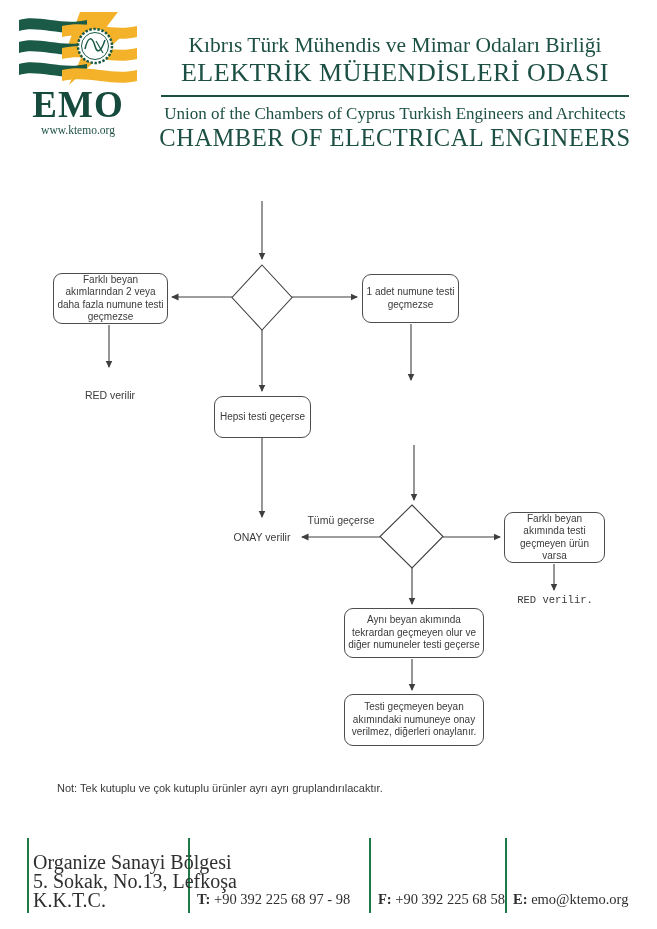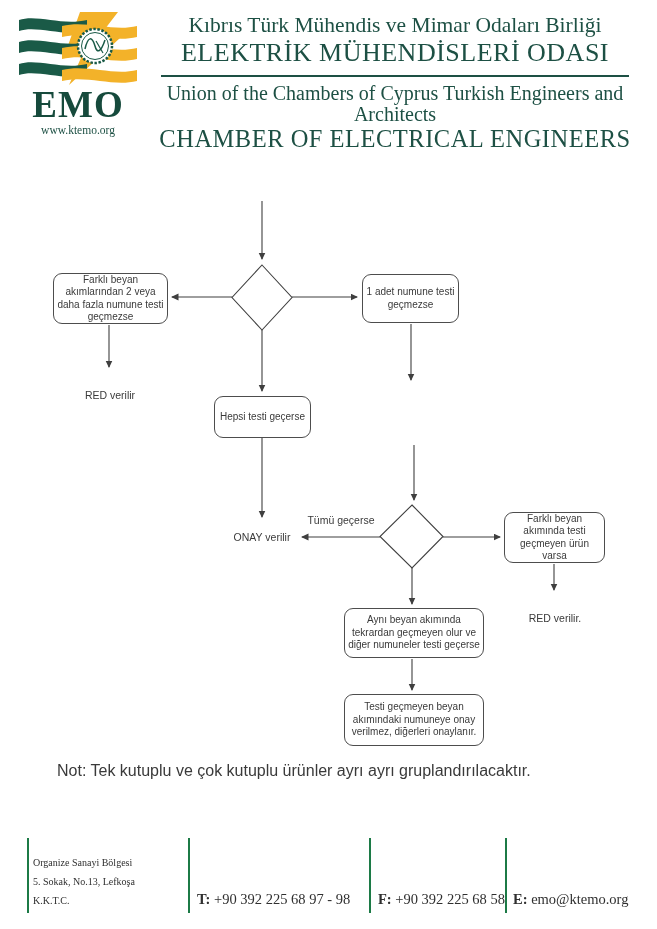--- a/index.html
+++ b/index.html
@@ -6,36 +6,36 @@
   .page{position:relative;width:657px;height:929px;background:#ffffff;overflow:hidden;
         font-family:"Liberation Sans","DejaVu Sans",sans-serif;}
   
   .logo{position:absolute;left:12px;top:12px;width:132px;height:140px;text-align:center;}
   .logo svg{display:block;margin:0 auto;}
   .logo-acronym{font-family:"Liberation Serif","DejaVu Serif",serif;font-weight:bold;
                 font-size:37px;line-height:34px;color:#164a3c;letter-spacing:1px;margin-top:2px;}
   .logo-site{font-family:"Liberation Serif","DejaVu Serif",serif;font-size:11.5px;color:#1d5044;margin-top:2px;}
   .header-titles{position:absolute;left:140px;top:12px;width:510px;text-align:center;color:#1d5044;
                  font-family:"Liberation Serif","DejaVu Serif",serif;}
-  .t-tr1{font-size:21.5px;line-height:26px;}
+  .t-tr1{font-size:21.5px;line-height:26px;margin-top:20px;}
   .t-tr2{font-size:26px;line-height:30px;letter-spacing:.5px;}
   .h-rule{width:468px;height:2px;background:#1d5044;margin:7px auto 6px auto;}
-  .t-en1{font-size:20px;line-height:21px;}
+  .t-en1{font-size:17px;line-height:21px;}
   .t-en2{font-size:24.5px;line-height:27px;letter-spacing:.5px;}
   
   .connector-layer{position:absolute;left:0;top:0;pointer-events:none;}
   .fc-text{position:absolute;text-align:center;font-size:10.5px;line-height:13px;color:#3a3a3a;}
   .box{position:absolute;background:#fff;border:1.4px solid #4d4d4d;border-radius:9px;
        display:flex;align-items:center;justify-content:center;text-align:center;
        font-size:10px;line-height:12.5px;color:#3a3a3a;padding:20px 3px;box-sizing:border-box;}
-  .note{position:absolute;left:57px;top:762px;font-size:16px;color:#3a3a3a;}
+  .note{position:absolute;left:57px;top:782px;font-size:11px;color:#3a3a3a;}
   
   .vline{position:absolute;top:838px;width:2px;height:75px;background:#1c7a46;}
   .foot{position:absolute;font-family:"Liberation Serif","DejaVu Serif",serif;color:#2f2f2f;}
-  .addr{left:33px;top:853px;font-size:10px;line-height:19px;}
+  .addr{left:33px;top:853px;font-size:20px;line-height:19px;}
   .contact{top:891px;font-size:14.5px;}
   .contact b{font-weight:bold;}
 </style>
 </head>
 <body>
 
 <div class="page">
 
   <div class="logo">
     <svg width="122" height="74" viewBox="0 0 122 74">
@@ -101,21 +101,21 @@
 
   <div class="box" style="left:214px;top:396px;width:97px;height:28px;">Hepsi testi geçerse</div>
 
 
   <div class="fc-text" style="left:221px;top:531px;width:82px;">ONAY verilir</div>
 
   <div class="fc-text" style="left:300px;top:514px;width:82px;">Tümü geçerse</div>
 
   <div class="box" style="left:504px;top:512px;width:101px;height:51px;">Farklı beyan akımında testi geçmeyen ürün varsa</div>
 
-  <div class="fc-text" style="left:514px;top:612px;width:82px;">RED verilir.</div>
+  <div class="fc-text" style="left:514px;top:594px;width:82px;font-family:Liberation Mono, monospace;">RED verilir.</div>
 
   <div class="box" style="left:344px;top:694px;width:140px;height:52px;">Testi geçmeyen beyan akımındaki numuneye onay verilmez, diğerleri onaylanır.</div>
 
   <div class="box" style="left:344px;top:608px;width:140px;height:50px;">Aynı beyan akımında tekrardan geçmeyen olur ve diğer numuneler testi geçerse</div>
 
   <div class="note">Not: Tek kutuplu ve çok kutuplu ürünler ayrı ayrı gruplandırılacaktır.</div>
 
   <div class="vline" style="left:27px;"></div>
   <div class="vline" style="left:188px;"></div>
   <div class="vline" style="left:369px;"></div>

